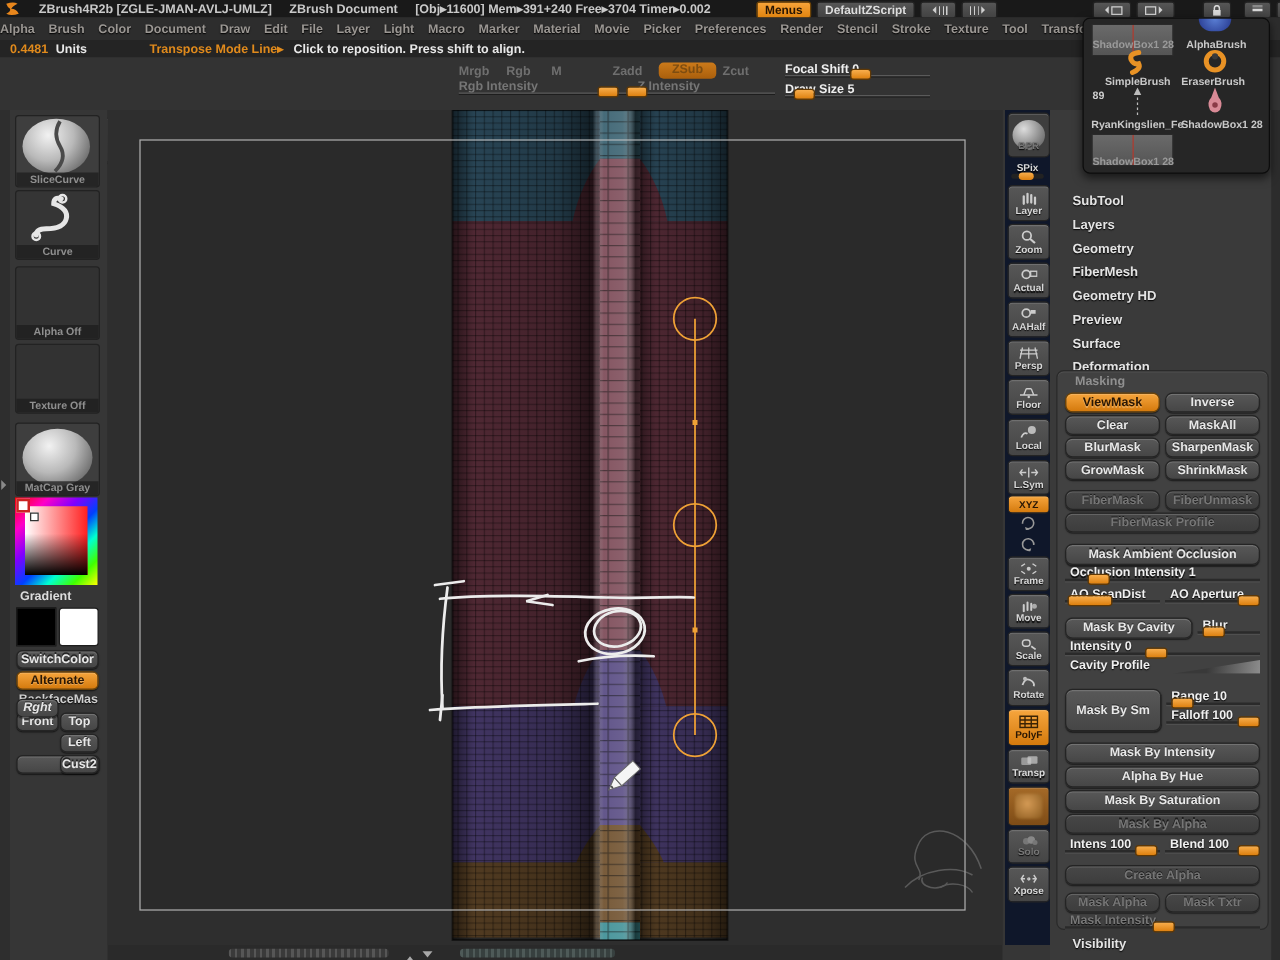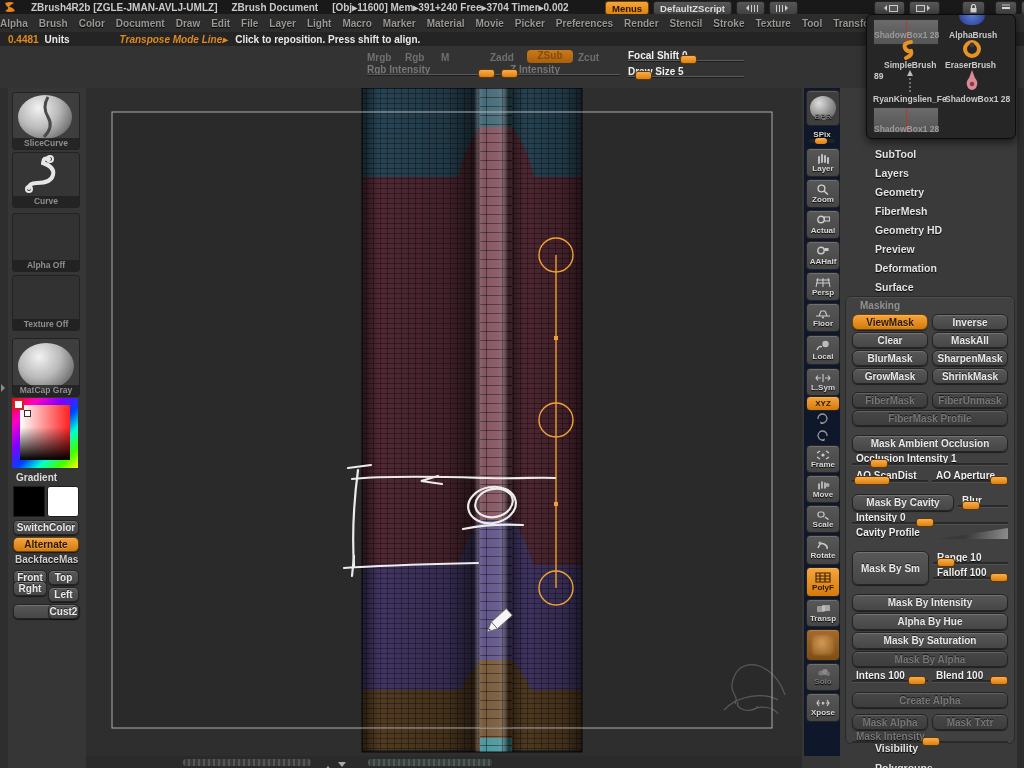--- a/index.html
+++ b/index.html
@@ -11,21 +11,21 @@
   .btn{display:flex;align-items:center;justify-content:center;
        background:linear-gradient(#585858,#464646);border:1px solid #242424;border-radius:5px;
        color:#e8e8e8;font-weight:bold;font-size:10px;
        box-shadow:inset 0 1px 0 rgba(255,255,255,.16),0 1px 1px rgba(0,0,0,.55);
        text-shadow:0 -1px 0 rgba(0,0,0,.6);cursor:default;white-space:nowrap;overflow:hidden;}
   .btn.on{background:linear-gradient(#f6a53d,#d47a0d);color:#2a1704;border-color:#6d4306;
        text-shadow:0 1px 0 rgba(255,255,255,.25);}
   .btn.dim{color:#767676;background:linear-gradient(#474747,#3d3d3d);}
   .dimtxt{color:#767676!important;text-align:right;}
 
-  .sect{height:19px;display:flex;align-items:flex-start;padding-left:35px;color:#e4e4e4;
+  .sect{height:19px;display:flex;align-items:flex-end;padding-left:18px;color:#e4e4e4;
         font-weight:bold;font-size:10.5px;text-shadow:0 1px 1px #000;}
 
   .msld{position:relative;height:15px;}
   .msld .lb{position:absolute;left:4px;top:1px;font-size:10px;font-weight:bold;color:#f0f0f0;
             text-shadow:0 1px 1px #000;white-space:nowrap;}
   .msld .tr{position:absolute;left:0;right:0;bottom:2px;height:2px;background:#2a2a2a;
             box-shadow:0 1px 0 rgba(255,255,255,.08);}
   .msld .h{position:absolute;bottom:-1px;width:16px;height:7px;border-radius:3px;
            background:linear-gradient(#f8ae4d,#dd800f);border:1px solid #5f3805;}
   .msld.dim .lb{color:#787878;}
@@ -188,21 +188,21 @@
     <span class="mi">Texture</span>
     <span class="mi">Tool</span>
     <span class="mi">Transform</span>
     <span class="mi">Zplugin</span>
     <span class="mi">Zscript</span>
   </div>
 
   <div id="statusrow">
     <span class="o" style="margin-left:8px;">0.4481</span>
     <span class="w" style="margin-left:6px;">Units</span>
-    <span class="o" style="margin-left:50px;font-style:italic;">Transpose Mode Line▸</span>
+    <span class="o" style="margin-left:50px;">Transpose Mode Line▸</span>
     <span class="w" style="margin-left:8px;">Click to reposition. Press shift to align.</span>
   </div>
 
   <div id="toolbar">
     <div class="btn tb-big" style="left:8px;width:68px;">
       <span style="white-space:normal;text-align:left;width:62px;">Projection Master</span>
       <span class="fold"></span>
     </div>
     <div class="btn tb-big" style="left:80px;width:60px;">
       <span>LightBox</span>
@@ -318,21 +318,21 @@
     <div class="btn on" style="position:absolute;left:5px;top:449px;width:64px;height:13px;">
       <span>Alternate</span>
     </div>
     <div style="position:absolute;left:7px;top:466px;font-size:10px;font-weight:bold;color:#cfcfcf;text-shadow:0 1px 1px #000;">BackfaceMas</div>
     <div class="btn" style="position:absolute;left:5px;top:482px;width:32px;height:13px;">
         <span>Front</span>
       </div>
     <div class="btn" style="position:absolute;left:40px;top:482px;width:29px;height:13px;">
         <span>Top</span>
       </div>
-    <div class="btn" style="position:absolute;left:5px;top:493px;width:32px;height:13px;">
+    <div class="btn" style="position:absolute;left:5px;top:471px;width:32px;height:13px;font-style:italic;">
         <span>Rght</span>
       </div>
     <div class="btn" style="position:absolute;left:40px;top:499px;width:29px;height:13px;">
         <span>Left</span>
       </div>
     <div class="btn" style="position:absolute;left:5px;top:516px;width:32px;height:13px;padding-left:33px;">
         <span>Cust1</span>
       </div>
     <div class="btn" style="position:absolute;left:40px;top:516px;width:29px;height:13px;">
         <span>Cust2</span>
@@ -588,24 +588,24 @@
       <div class="sect">
           <span>FiberMesh</span>
         </div>
       <div class="sect">
           <span>Geometry HD</span>
         </div>
       <div class="sect">
           <span>Preview</span>
         </div>
       <div class="sect">
+          <span>Surface</span>
+        </div>
+      <div class="sect">
           <span>Deformation</span>
-        </div>
-      <div class="sect">
-          <span>Surface</span>
         </div>
     </div>
 
     <div id="maskbox">
       <div id="masktitle">Masking</div>
       <div class="mrow">
         <div class="btn mbtn on">
             <span>ViewMask</span>
           </div>
         <div class="btn mbtn">

